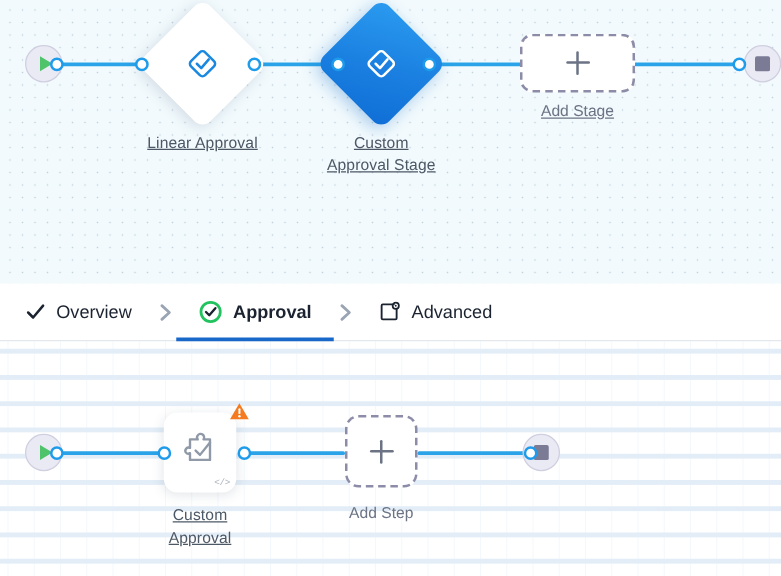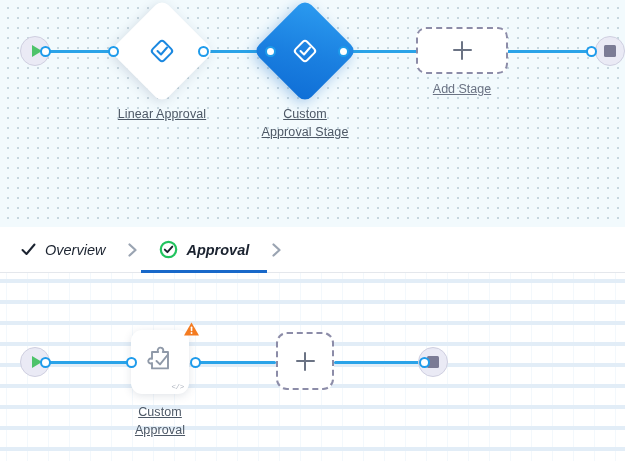--- a/index.html
+++ b/index.html
@@ -220,21 +220,20 @@
     z-index: 10;
   }
   .tab {
     display: flex;
     align-items: center;
     gap: 8px;
     height: 46px;
     padding: 0 4px;
     cursor: pointer;
     position: relative;
-    font-style: italic;
   }
   .tab-label {
     font-size: 14.5px;
     color: #1b2330;
   }
   .tab.active .tab-label { font-weight: bold; }
   .tab.active::after {
     content: "";
     position: absolute;
     left: -14px; right: -14px;
@@ -331,20 +330,31 @@
       </span>
       <span class="tab-label">Approval</span>
     </div>
 
     <span class="tab-sep">
       <svg width="13" height="16" viewBox="0 0 13 16" aria-hidden="true">
         <polyline points="3.5,2.5 9.5,8 3.5,13.5" fill="none" stroke="#9aa4b2" stroke-width="2.2" stroke-linecap="round" stroke-linejoin="round"></polyline>
       </svg>
     </span>
 
+    <div class="tab">
+      <span class="tab-icon">
+        <svg width="18" height="18" viewBox="0 0 18 18" aria-hidden="true">
+          <path d="M12 2.5 H3.2 A0.9 0.9 0 0 0 2.3 3.4 V13.6 A0.9 0.9 0 0 0 3.2 14.5 H13.4
+                   A0.9 0.9 0 0 0 14.3 13.6 V6.6" fill="none" stroke="#1b2330" stroke-width="1.5" stroke-linecap="round"></path>
+          <circle cx="13.6" cy="3.6" r="2.5" fill="none" stroke="#1b2330" stroke-width="1.4"></circle>
+          <circle cx="13.6" cy="3.6" r="0.75" fill="#1b2330"></circle>
+        </svg>
+      </span>
+      <span class="tab-label">Advanced</span>
+    </div>
   </div>
 
   <div class="step-canvas">
 
     <div class="edge" style="left:42px; top:88px; width:92px;"></div>
     <div class="edge" style="left:196px; top:88px; width:80px;"></div>
     <div class="edge" style="left:334px; top:88px; width:88px;"></div>
 
     <div class="terminal" style="left:20px; top:74px;">
       <span class="play-glyph"></span>
@@ -369,20 +379,21 @@
       <span class="code-badge">&lt;/&gt;</span>
     </div>
     <div class="port" style="left:126px; top:84px;"></div>
     <div class="port" style="left:190px; top:84px;"></div>
     <div class="node-label" style="left:85px; top:130px; width:150px;">Custom
 Approval</div>
 
     <div class="add-box step-box" style="left:276px; top:59px;">
       <span class="plus-glyph"></span>
     </div>
+    <div class="add-label" style="left:235px; top:130px; width:140px;">Add Step</div>
 
     <div class="port" style="left:419px; top:84px;"></div>
     <div class="terminal" style="left:418px; top:74px;">
       <span class="stop-glyph"></span>
     </div>
   </div>
 
 </div>
 
 </body></html>

